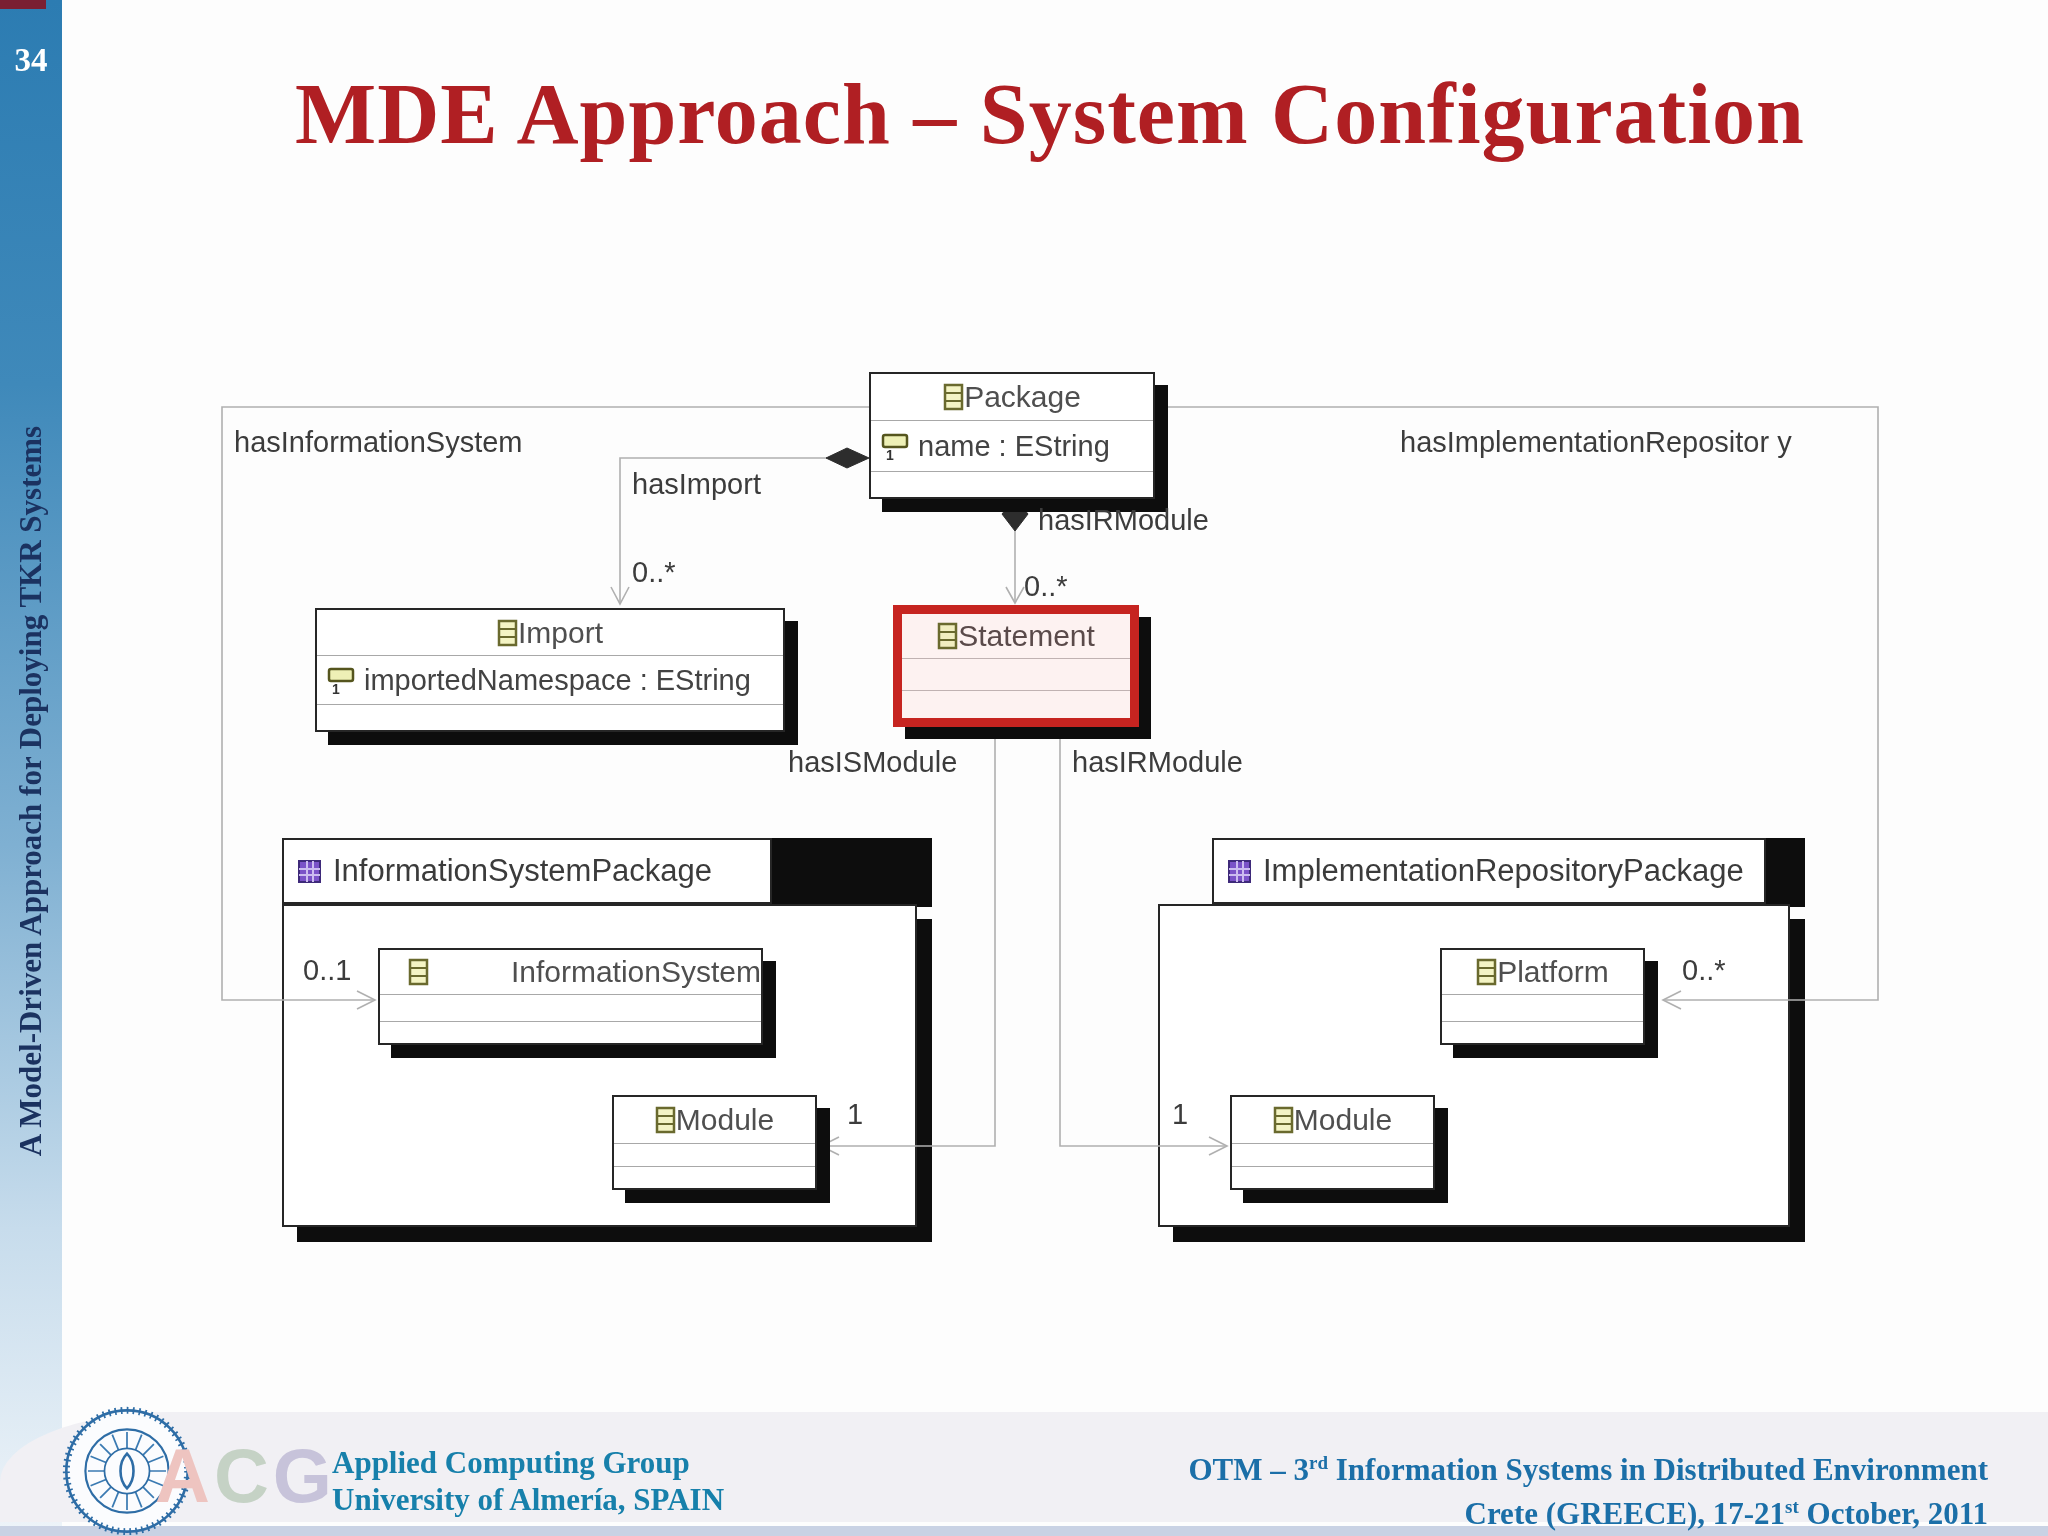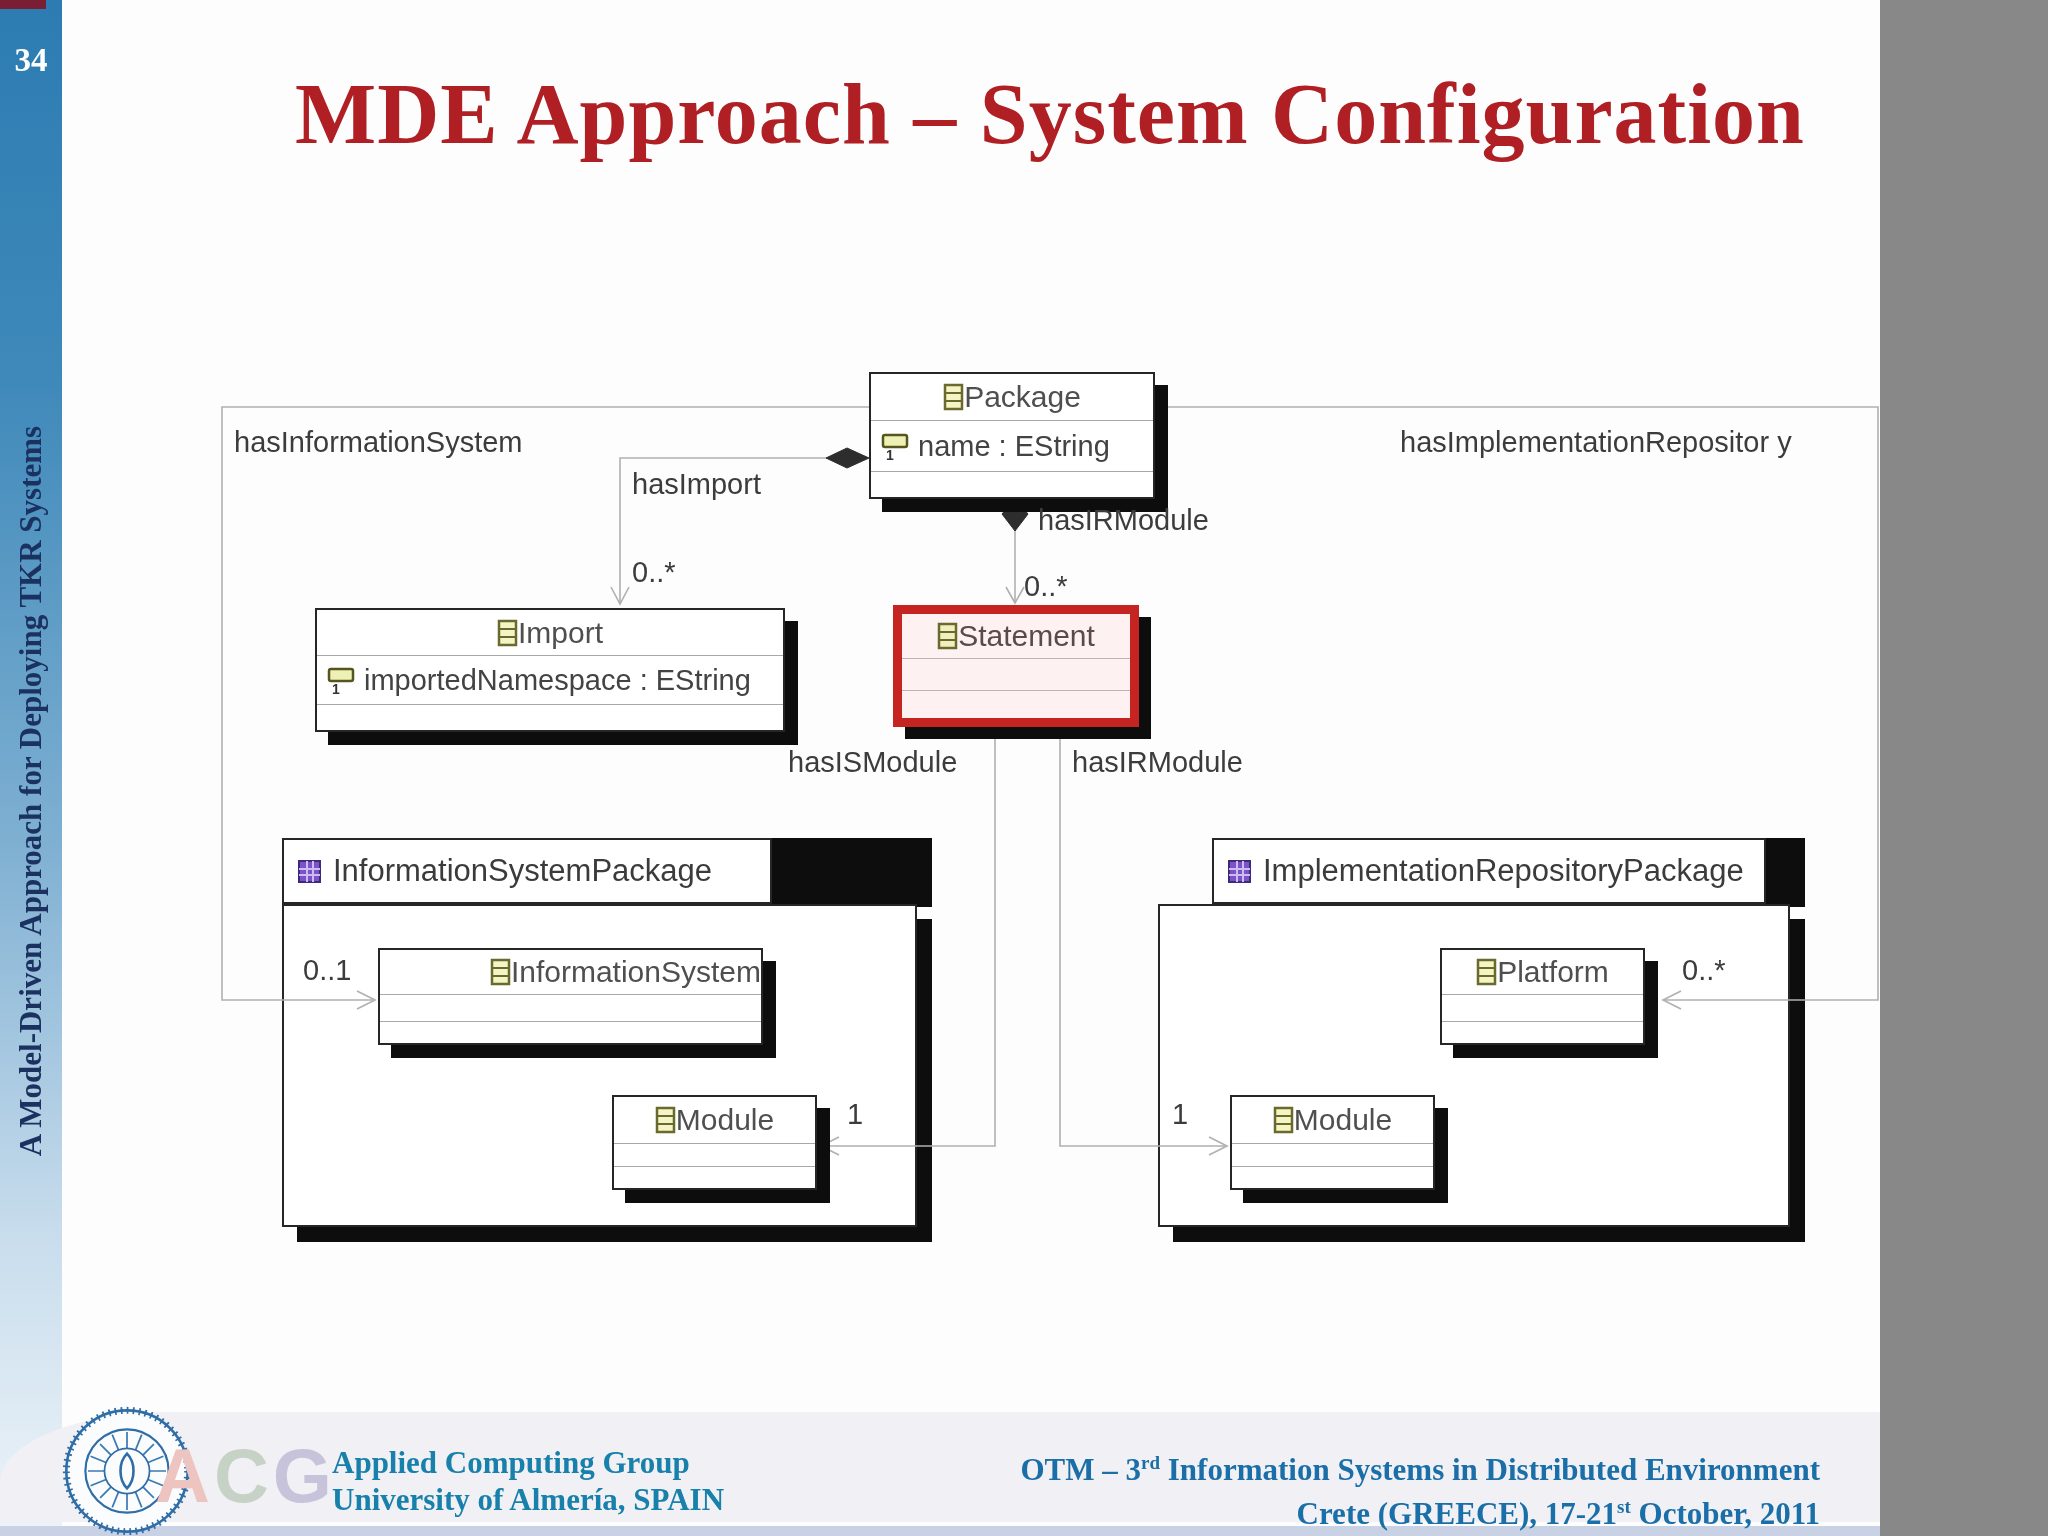--- a/index.html
+++ b/index.html
@@ -1,37 +1,37 @@
 <!DOCTYPE html>
 <html><head>
 <meta charset="utf-8">
 <style>
   html,body{margin:0;padding:0;background:#888;}
-  .slide{position:relative;width:1880px;height:1536px;background:#fdfdfd;overflow:hidden;
+  .slide{position:relative;width:2048px;height:1536px;background:#fdfdfd;overflow:hidden;
          font-family:"Liberation Sans",sans-serif;}
   
   .sidebar{position:absolute;left:0;top:0;width:62px;height:1536px;
     background:linear-gradient(180deg,#2c7cb2 0%,#3f89ba 25%,#7fb0d2 55%,#c7dcec 80%,#eef4f9 100%);}
   .sidebar-topstrip{position:absolute;left:0;top:0;width:46px;height:9px;background:#7a1f33;}
   .slide-number{position:absolute;left:0;top:42px;width:62px;text-align:center;
     color:#ffffff;font-family:"Liberation Serif",serif;font-weight:bold;font-size:33px;}
   .sidebar-title{position:absolute;left:-419px;top:760px;width:900px;height:62px;
     transform:rotate(-90deg);display:flex;align-items:center;justify-content:center;
     font-family:"Liberation Serif",serif;font-weight:bold;font-size:31px;color:#1b3260;white-space:nowrap;}
   
   .page-title{position:absolute;left:120px;top:64px;width:1860px;text-align:center;
     font-family:"Liberation Serif",serif;font-weight:bold;font-size:86px;color:#b01f23;letter-spacing:1px;}
   
   .edges{position:absolute;left:0;top:0;width:2048px;height:1536px;z-index:5;pointer-events:none;}
   .elabel{position:absolute;z-index:12;font-size:29px;color:#3c3c3c;white-space:nowrap;}
   .cls{position:absolute;z-index:10;background:#ffffff;border:2px solid #262626;
        box-shadow:13px 13px 0 0 #0d0d0d;}
   .cls-head{display:flex;align-items:center;justify-content:center;
        font-size:30px;color:#4f4f4f;}
-  .cls-head.left{justify-content:flex-end;padding-left:28px;}
+  .cls-head.left{justify-content:space-between;padding-left:28px;}
   .cls-attr{display:flex;align-items:center;gap:9px;border-top:1px solid #a8a8a8;
        font-size:29px;color:#434343;padding-left:10px;}
   .cls-empty{border-top:1px solid #a8a8a8;}
   
   .stmt-frame{position:absolute;z-index:11;border:9px solid #c62420;background:#fdf2f1;
        box-shadow:12px 12px 0 0 #0d0d0d;}
   .stmt-frame .cls-head{color:#5a4a4a;}
   .stmt-frame .cls-attr,.stmt-frame .cls-empty{border-top:1px solid #c0b2b2;}
   
   .pkg-tab{position:absolute;z-index:3;background:#ffffff;border:2px solid #262626;

